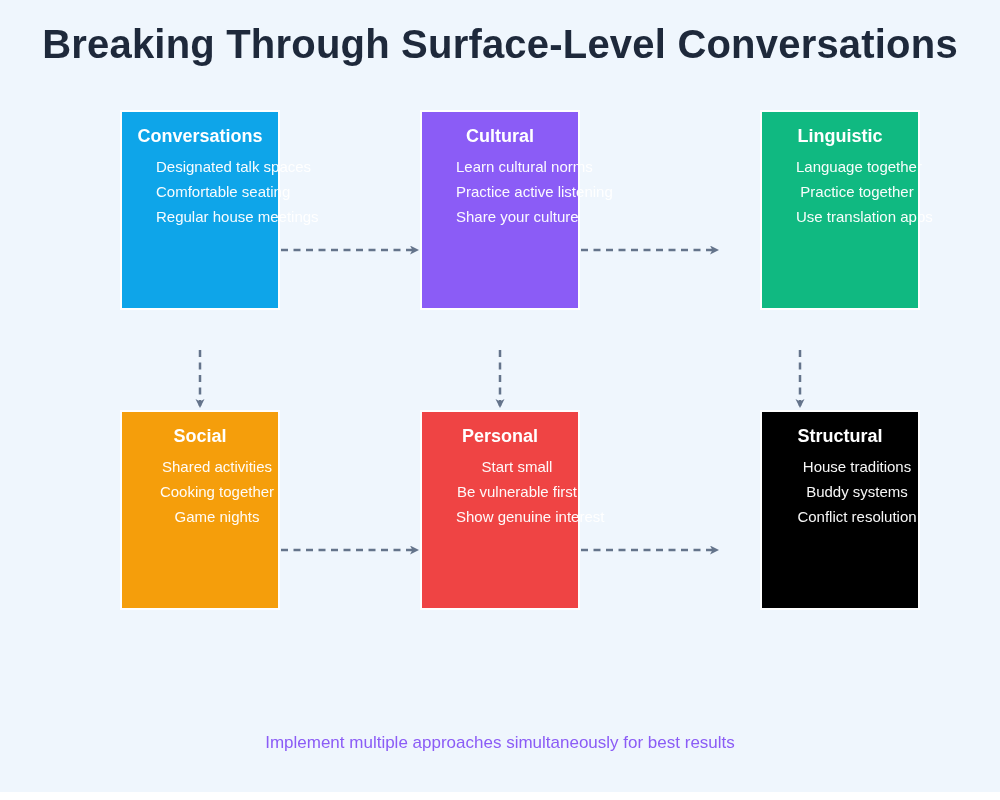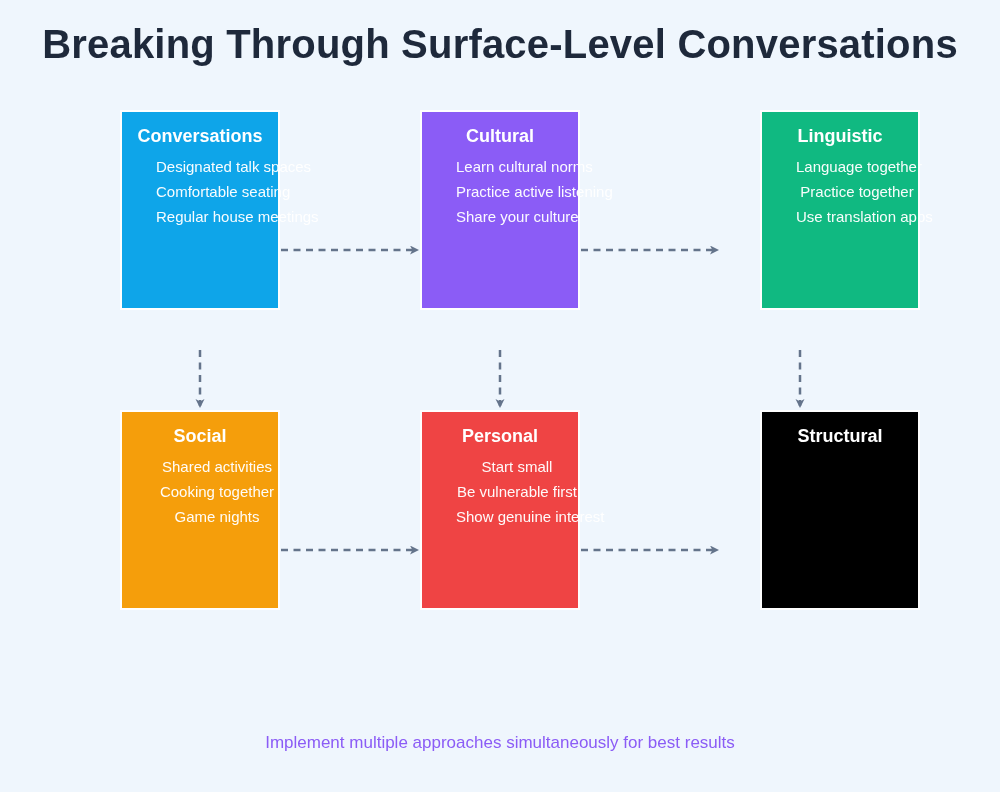--- a/index.html
+++ b/index.html
@@ -134,19 +134,24 @@
     <div class="card-title">Personal</div>
     <div class="card-items">
       <div class="card-item">Start small</div>
       <div class="card-item">Be vulnerable first</div>
       <div class="card-item">Show genuine interest</div>
     </div>
   </div>
 
   <div class="card col-2 row-1" style="background: #000000;">
     <div class="card-title">Structural</div>
+    <div class="card-items">
+      <div class="card-item">House traditions</div>
+      <div class="card-item">Buddy systems</div>
+      <div class="card-item">Conflict resolution</div>
+    </div>
   </div>
 
   <div class="caption">Implement multiple approaches simultaneously for best results</div>
 
 </div>
 
 <div class="bottom-strip"></div>
 
 </body></html>

